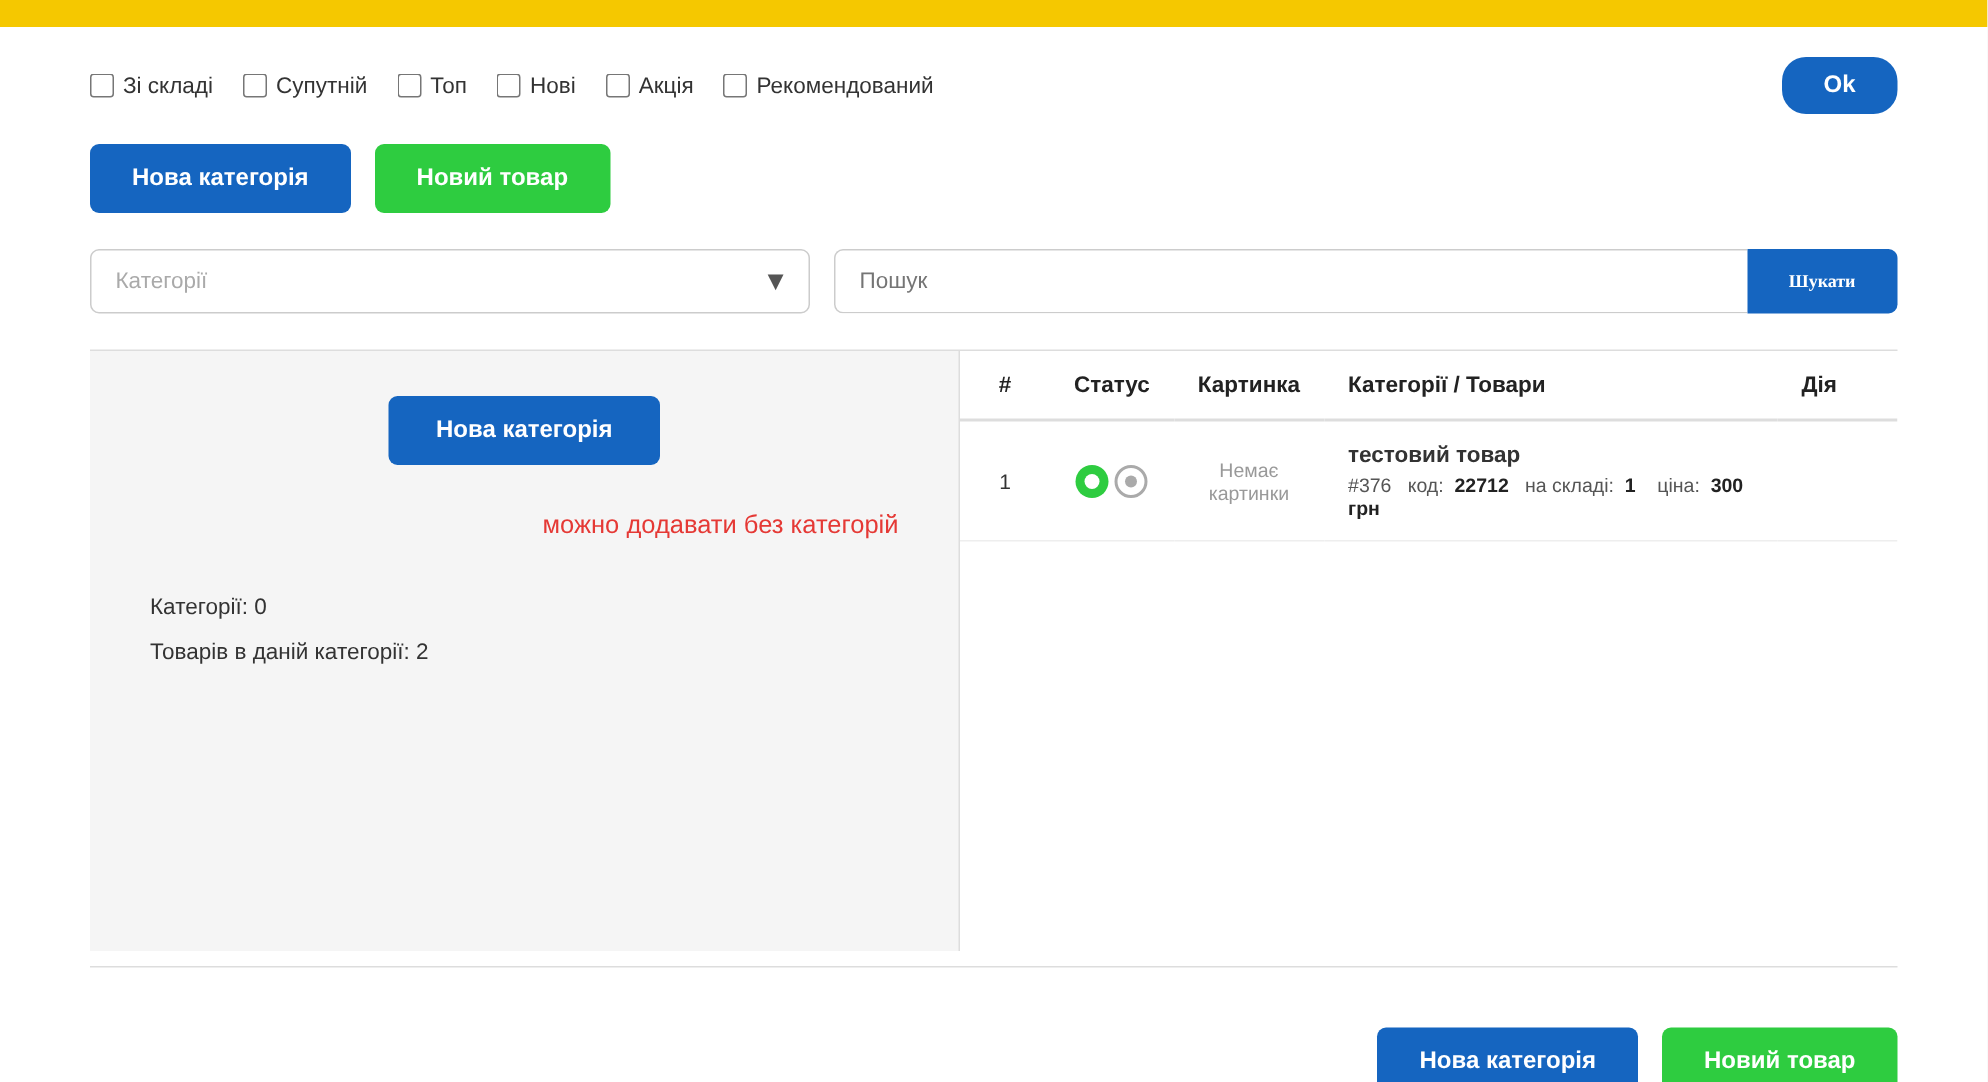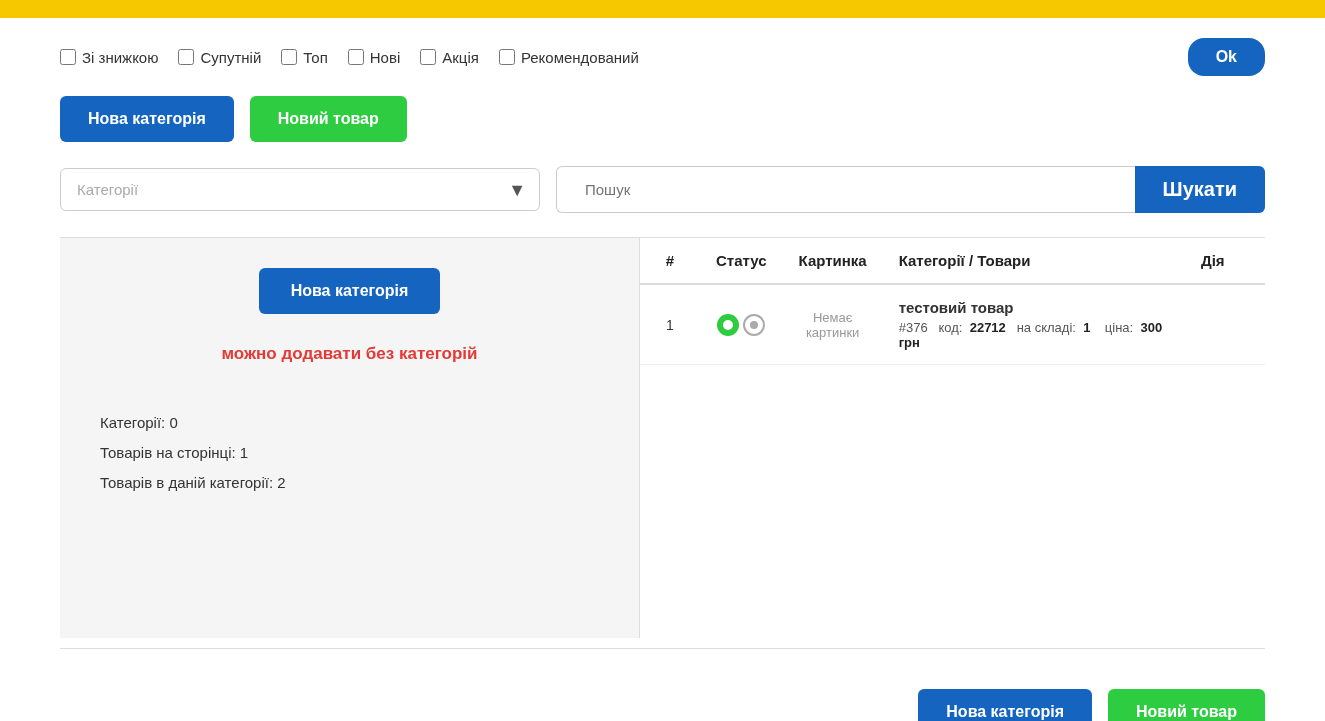--- a/index.html
+++ b/index.html
@@ -122,38 +122,39 @@
     }
 
     .search-input-wrapper {
       display: flex;
       flex: 1;
       gap: 0;
     }
 
     .search-input {
       flex: 1;
-      padding: 12px 28px;
+      padding: 12px 16px;
       border: 1px solid #ccc;
       border-right: none;
       border-radius: 6px 0 0 6px;
       font-size: 15px;
       color: #0f172a;
       outline: none;
     }
 
     .btn-search {
       background: #1565c0;
       color: #fff;
       border: none;
       border-radius: 0 6px 6px 0;
       padding: 12px 28px;
-      font-size: 20px;
-      font-weight: bold;
-      cursor: pointer;
+      font-size: 12px;
+      font-weight: bold;
+      cursor: pointer;
+      font-family: Liberation Serif, serif;
     }
 
     
     .content-area {
       display: flex;
       gap: 0;
       border-top: 1px solid #ddd;
     }
 
     
@@ -174,23 +175,23 @@
       padding: 14px 32px;
       font-size: 16px;
       font-weight: bold;
       cursor: pointer;
       margin: 0 auto 30px auto;
     }
 
     .no-categories-msg {
       color: #e53935;
       font-size: 17px;
-      font-weight: bold;
-      text-align: center;
-      margin-bottom: 44px;
+      font-weight: normal;
+      text-align: right;
+      margin-bottom: 30px;
     }
 
     .stats {
       font-size: 15px;
       color: #333;
       line-height: 2;
     }
 
     
     .right-panel {
@@ -320,21 +321,21 @@
 </head>
 <body>
 
 <div class="top-bar"></div>
 
 <div class="main-container">
 
   <div class="filter-row">
     <label class="checkbox-group">
       <input type="checkbox" style="">
-      <span>Зі знижкою</span>
+      <span>Зі складі</span>
     </label>
     <label class="checkbox-group">
       <input type="checkbox" style="">
       <span>Супутній</span>
     </label>
     <label class="checkbox-group">
       <input type="checkbox" style="">
       <span>Топ</span>
     </label>
     <label class="checkbox-group">
@@ -370,21 +371,20 @@
     </div>
   </div>
 
   <div class="content-area">
 
     <div class="left-panel">
       <button class="btn-nova-kategoriya-center">Нова категорія</button>
       <p class="no-categories-msg">можно додавати без категорій</p>
       <div class="stats">
         <div>Категорії: 0</div>
-        <div>Товарів на сторінці: 1</div>
         <div>Товарів в даній категорії: 2</div>
       </div>
     </div>
 
     <div class="right-panel">
       <table class="products-table">
         <thead>
           <tr>
             <th class="col-hash">#</th>
             <th class="col-status">Статус</th>

